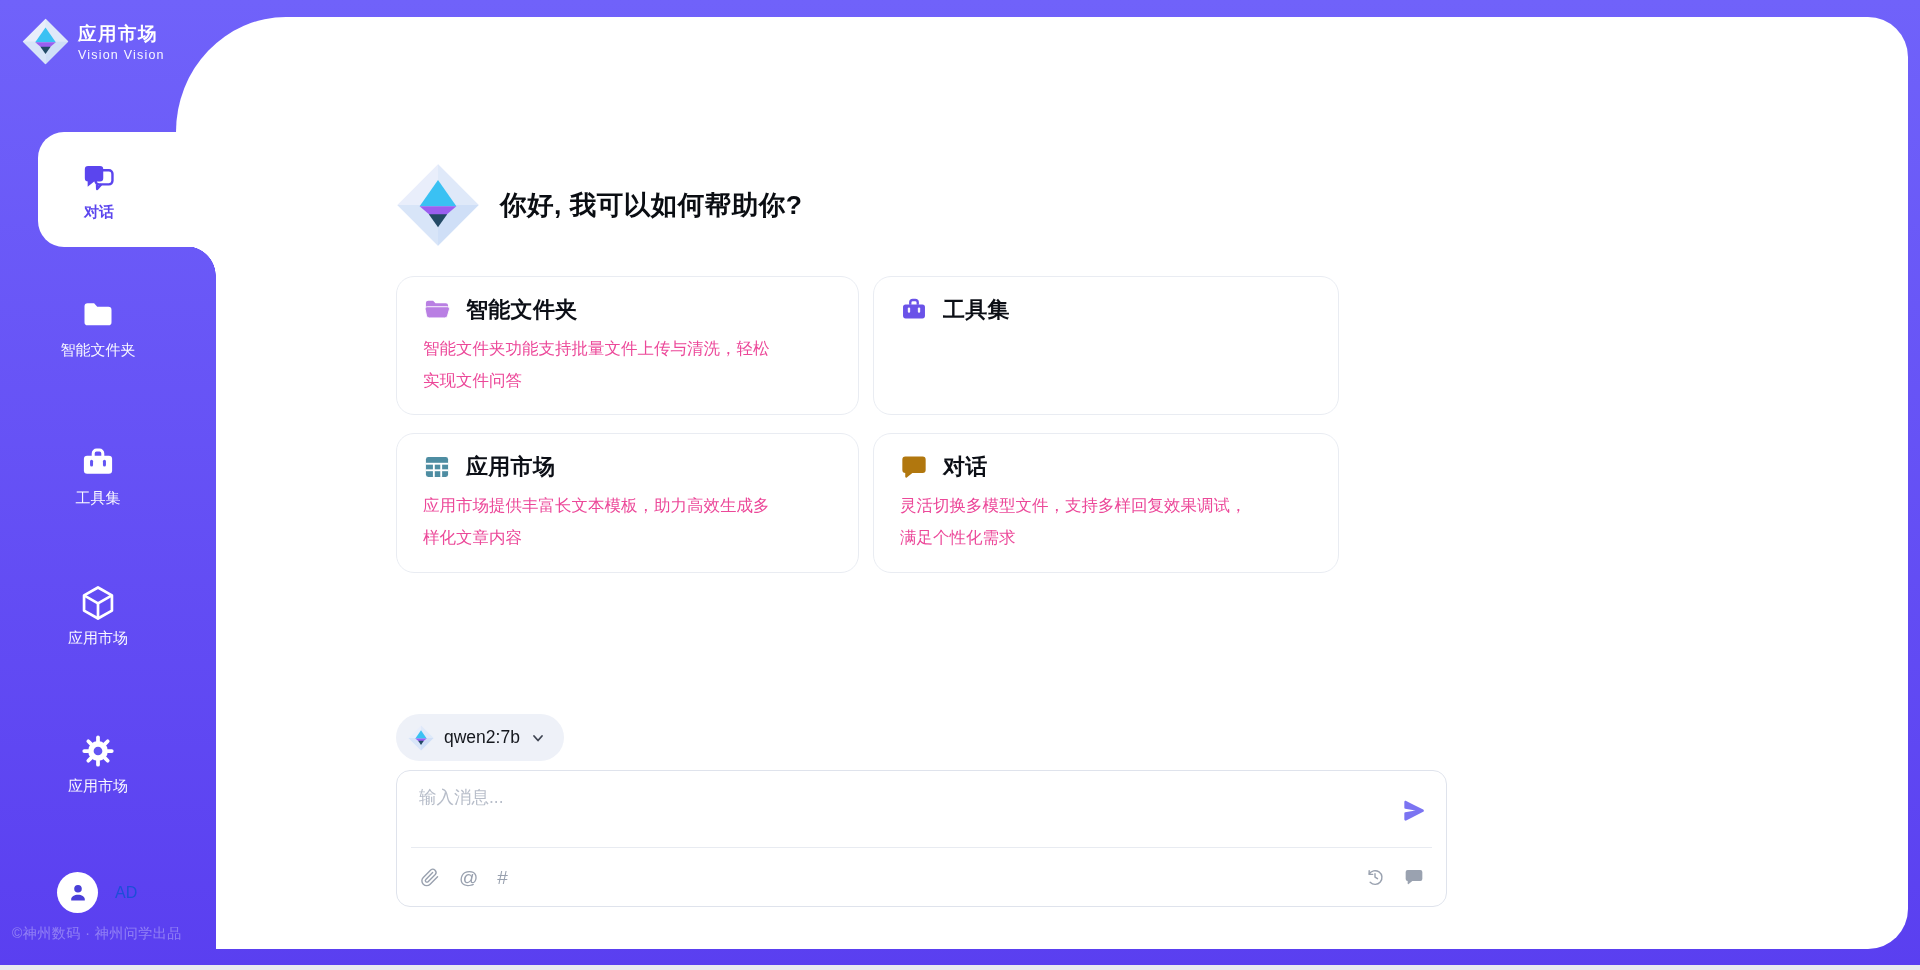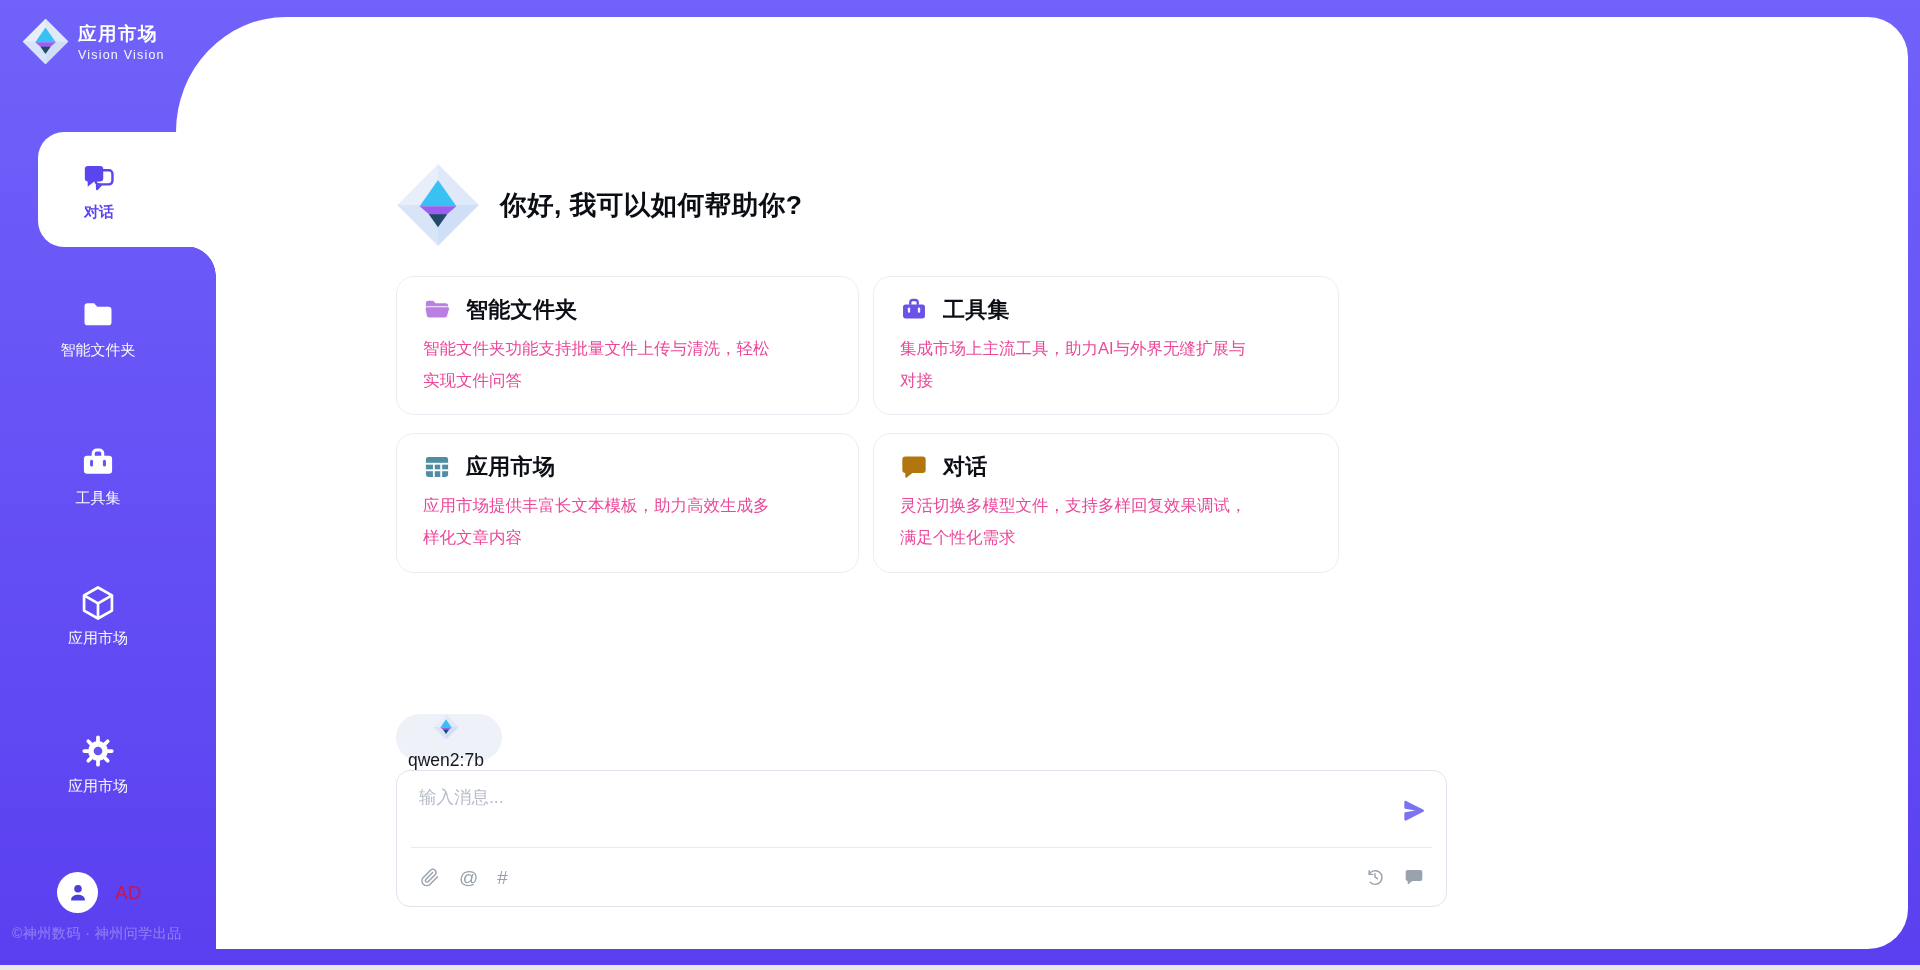--- a/index.html
+++ b/index.html
@@ -44,21 +44,21 @@
   .nav-item {
     position:absolute; left:0; width:196px; display:flex; flex-direction:column;
     align-items:center; cursor:pointer;
   }
   .nav-icon { height:40px; display:flex; align-items:center; justify-content:center; }
   .nav-label { margin-top:6px; font-size:15px; font-weight:500; color:rgba(255,255,255,.96); }
   .tab-active .nav-label { color:#5b45ee; font-weight:600; margin-top:5px; }
 
   .user-row { position:absolute; left:0; top:872px; width:196px; display:flex; align-items:center; gap:17px; padding-left:57px; cursor:pointer; }
   .avatar { width:41px; height:41px; border-radius:50%; background:#fff; display:flex; align-items:center; justify-content:center; }
-  .user-name { color:#be185d; font-size:19px; font-weight:500; }
+  .user-name { color:#1d4ed8; font-size:16px; font-weight:500; }
   .side-footer { position:absolute; left:12px; top:925px; font-size:14px; color:rgba(255,255,255,.33); letter-spacing:.5px; }
 
   .bottom-strip { position:absolute; left:0; right:0; bottom:0; height:5px; background:#e9eaf0; z-index:6; }
 
   
   .column { position:absolute; left:396px; top:18px; width:943px; height:100%; z-index:2; }
 
   .greeting { position:absolute; left:0; top:145px; height:84px; display:flex; align-items:center; gap:20px; }
   .greeting-text { font-size:26.5px; font-weight:700; color:#0a0d12; letter-spacing:.5px; }
 
@@ -68,21 +68,21 @@
     padding:18px 26px; cursor:pointer;
   }
   .card-head { display:flex; align-items:center; gap:15px; height:30px; }
   .card-icon { width:28px; height:28px; display:flex; align-items:center; justify-content:center; }
   .card-title { font-size:22px; font-weight:700; color:#0c0f16; letter-spacing:.3px; }
   .card-desc { width:358px; margin-top:8px; font-size:16.5px; line-height:1.92; color:#ec4899; }
 
   .model-pill {
     position:absolute; left:0; top:696px; height:47px;
     display:inline-flex; align-items:center; gap:10px; padding:0 18px 0 12px;
-    background:#eef1f8; border-radius:24px; cursor:pointer;flex-direction:column;
+    background:#eef1f8; border-radius:24px; cursor:pointer;
   }
   .model-name { font-size:17.5px; font-weight:500; color:#14171d; }
 
   .composer {
     position:absolute; left:0; top:752px; width:1051px; height:137px;
     border:1.5px solid #dfe3ec; border-radius:14px; background:#fff;
   }
   .composer textarea {
     position:absolute; left:22px; top:14px; width:860px; height:62px;
     border:none; outline:none; resize:none; background:transparent;
@@ -243,21 +243,20 @@
         <span class="card-icon" style="color: rgb(106, 82, 232);">
           <svg width="28" height="28" viewBox="0 0 24 24">
             <path d="M8.8 7.4 V5.6 a2.2 2.2 0 0 1 2.2 -2.2 h2 a2.2 2.2 0 0 1 2.2 2.2 V7.4" stroke="currentColor" stroke-width="2" fill="none"></path>
             <rect x="2.6" y="7.2" width="18.8" height="12" rx="2.2" fill="currentColor"></rect>
             <rect x="6.7" y="9.8" width="2" height="4.6" rx="1" fill="#fff" opacity="0.95"></rect>
             <rect x="15.3" y="9.8" width="2" height="4.6" rx="1" fill="#fff" opacity="0.95"></rect>
           </svg>
         </span>
         <span class="card-title">工具集</span>
       </div>
-      <p class="card-desc">集成市场上主流工具，助力AI与外界无缝扩展与对接</p>
     </div>
 
     <div class="card">
       <div class="card-head">
         <span class="card-icon" style="color: rgb(78, 141, 162);">
           <svg width="28" height="28" viewBox="0 0 24 24">
             <rect x="2.5" y="3.5" width="19" height="17" rx="2" fill="currentColor"></rect>
             <g stroke="#fff" stroke-width="1.6">
               <path d="M2.5 9.2 H21.5"></path>
               <path d="M2.5 14.8 H21.5"></path>

